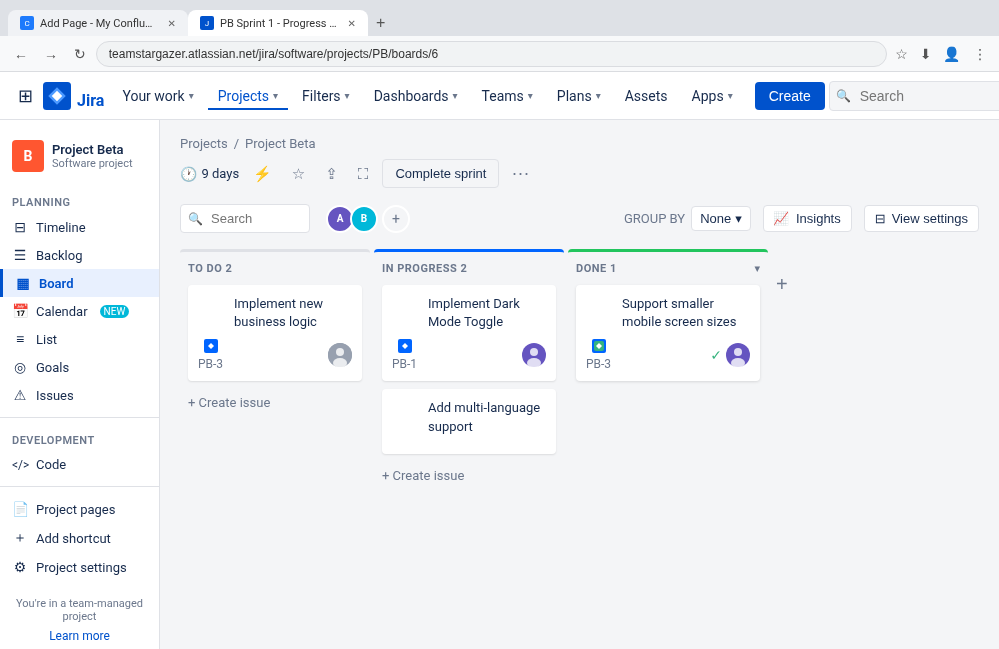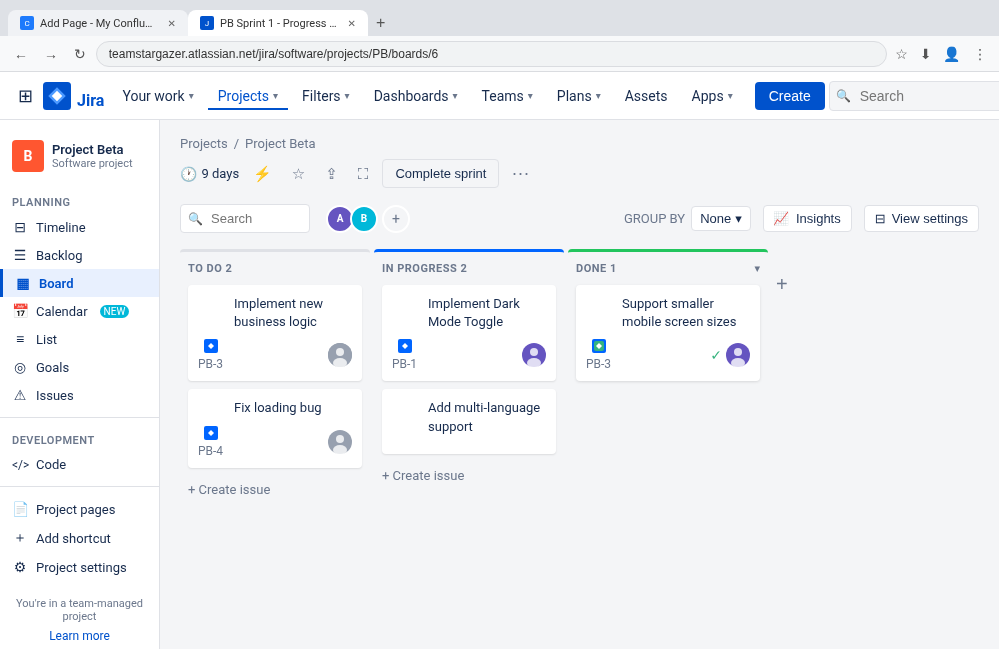--- a/index.html
+++ b/index.html
@@ -312,41 +312,20 @@
             <div class="card-id">
               <div class="card-id-icon">
                 <svg width="10" height="10" viewBox="0 0 10 10">
                     <rect width="10" height="10" rx="2" fill="#0065ff"></rect>
                     <path d="M2 5 L5 2 L8 5 L5 8 Z" fill="white"></path>
                   </svg>
               </div>
               <span>PB-3</span>
             </div>
             <div class="card-avatar" style="background:#97a0af; width:24px; height:24px; border-radius:50;">
-              <svg width="24" height="24" viewBox="0 0 24 24">
-                  <circle cx="12" cy="12" r="12" fill="#97a0af"></circle>
-                  <circle cx="12" cy="9" r="4" fill="white" opacity="0.8"></circle>
-                  <ellipse cx="12" cy="20" rx="7" ry="5" fill="white" opacity="0.8"></ellipse>
-                </svg>
-            </div>
-          </div>
-        </div>
-        <div class="card">
-          <div class="card-title">Fix loading bug</div>
-          <div class="card-footer">
-            <div class="card-id">
-              <div class="card-id-icon">
-                <svg width="10" height="10" viewBox="0 0 10 10">
-                    <rect width="10" height="10" rx="2" fill="#0065ff"></rect>
-                    <path d="M2 5 L5 2 L8 5 L5 8 Z" fill="white"></path>
-                  </svg>
-              </div>
-              <span>PB-4</span>
-            </div>
-            <div class="card-avatar">
               <svg width="24" height="24" viewBox="0 0 24 24">
                   <circle cx="12" cy="12" r="12" fill="#97a0af"></circle>
                   <circle cx="12" cy="9" r="4" fill="white" opacity="0.8"></circle>
                   <ellipse cx="12" cy="20" rx="7" ry="5" fill="white" opacity="0.8"></ellipse>
                 </svg>
             </div>
           </div>
         </div>
         <div class="add-issue">+ Create issue</div>
       </div>

